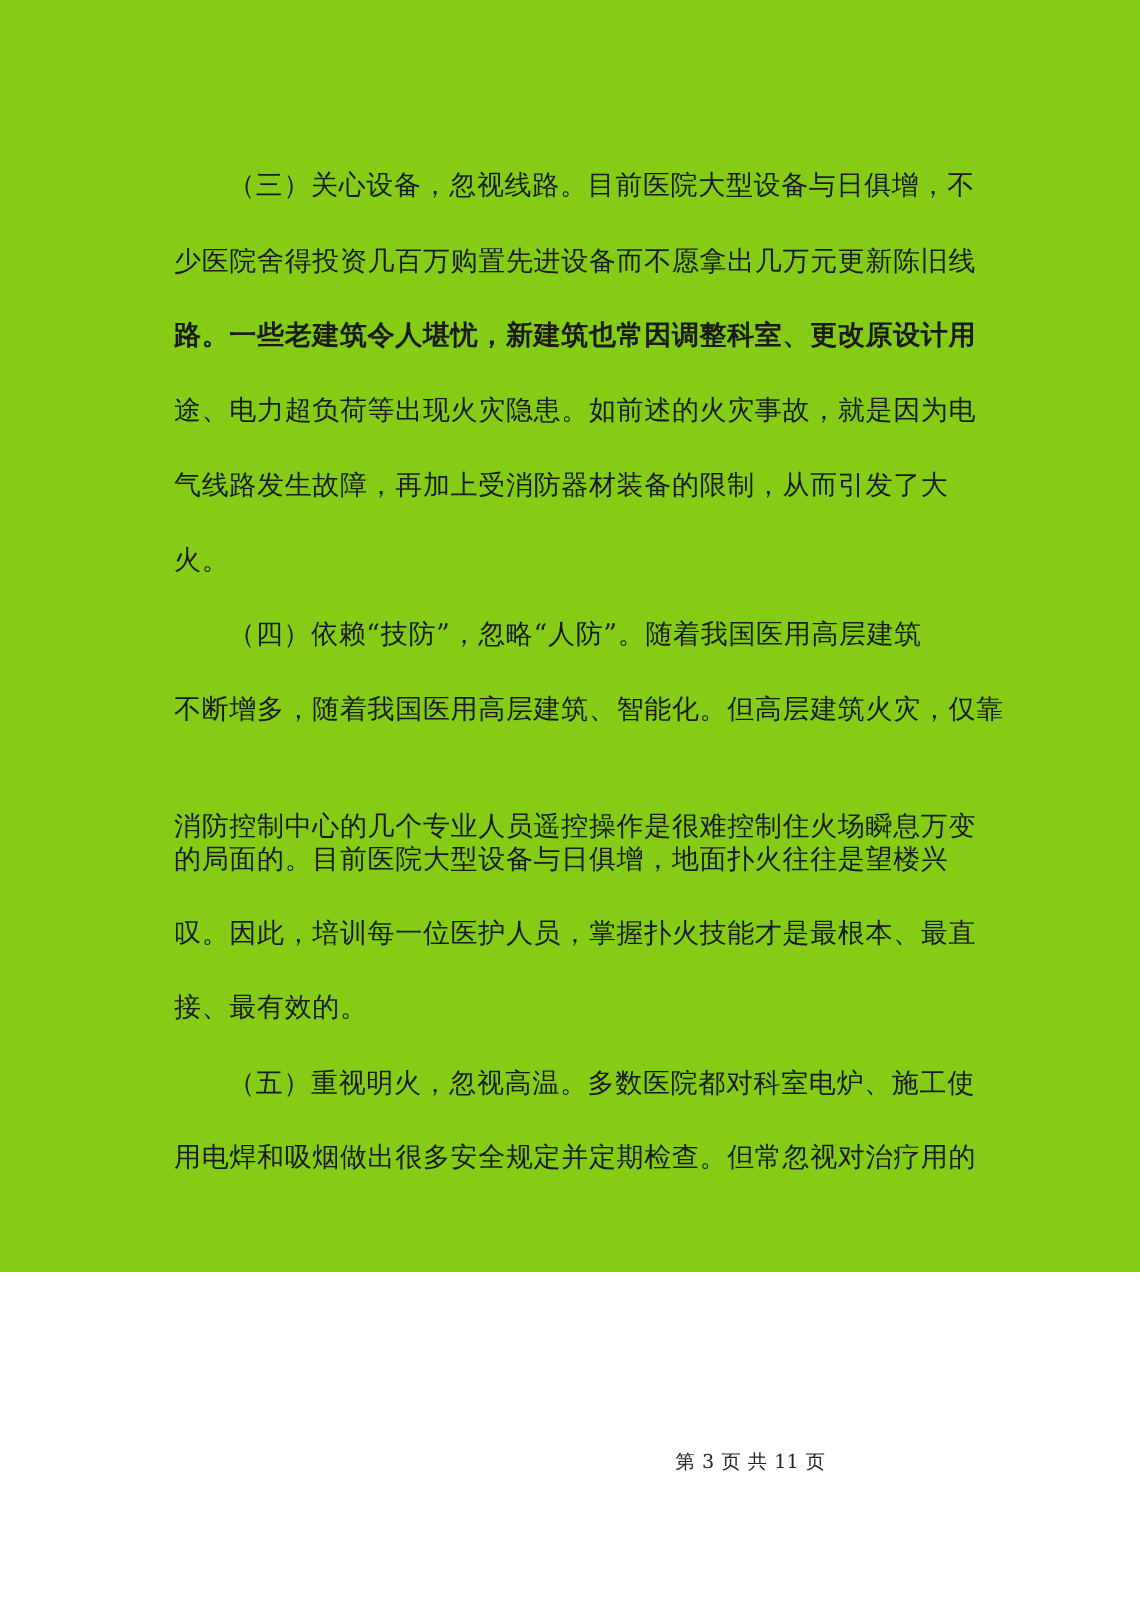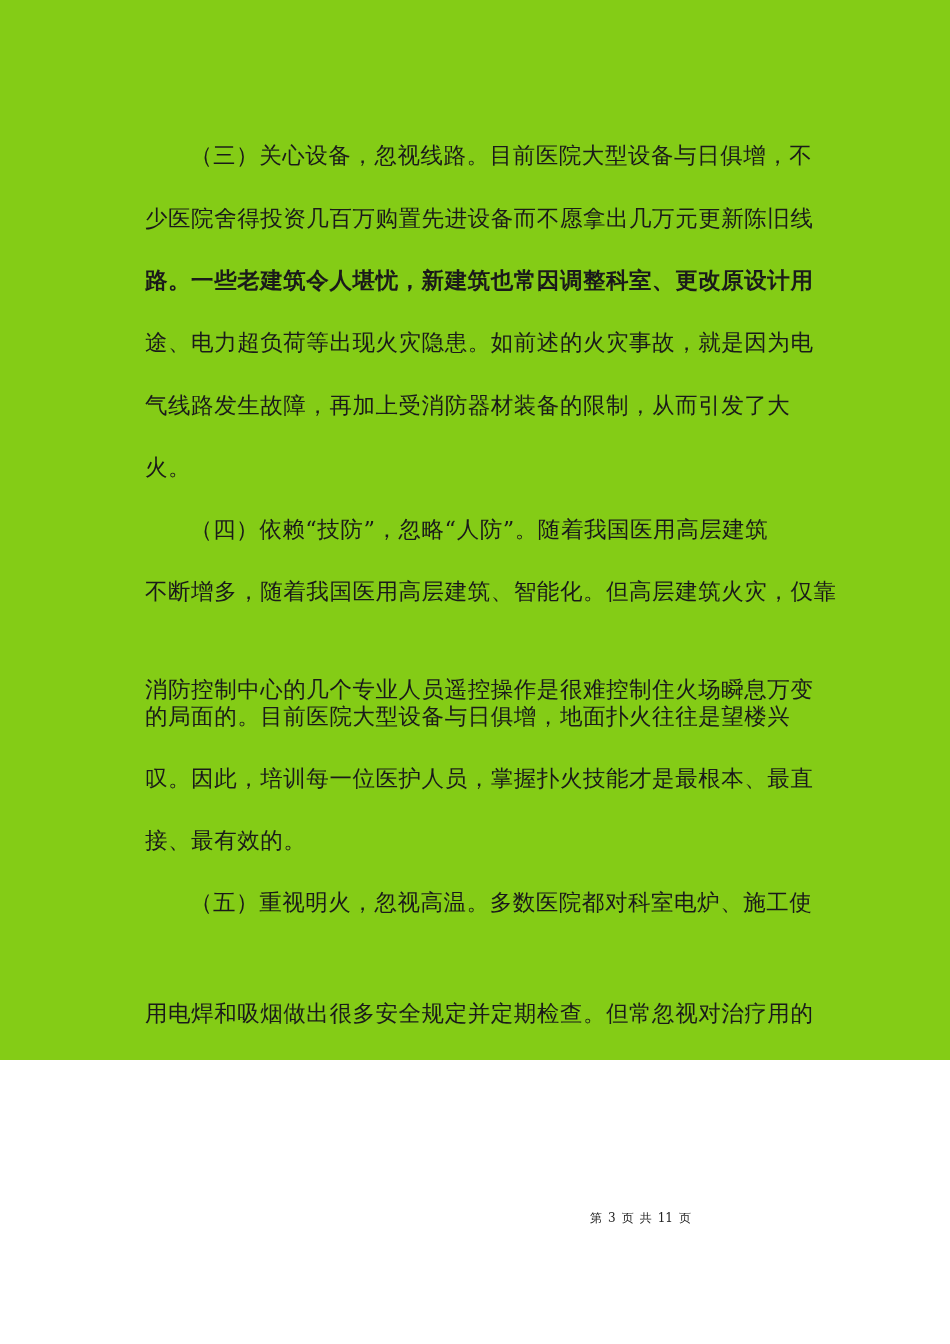--- a/index.html
+++ b/index.html
@@ -31,23 +31,23 @@
       line-height: 30px;
       white-space: nowrap;
       letter-spacing: 0.55px;
     }
     .line.indent {
       left: 190px;
       width: 615px;
     }
     .footer {
       position: absolute;
-      left: 590px;
+      left: 563px;
       top: 1207px;
-      font-size: 12px;
+      font-size: 16px;
       line-height: 22px;
       color: #222;
       white-space: nowrap;
       word-spacing: 3px;
     }
     .footer span { margin-right: 6px; }
   </style>
 </head>
 <body>
 
@@ -65,21 +65,21 @@
   <div>
     <div class="line indent" style="top:514px;">（四）依赖“技防”，忽略“人防”。随着我国医用高层建筑</div>
     <div class="line" style="top:576px;">不断增多，随着我国医用高层建筑、智能化。但高层建筑火灾，仅靠</div>
     <div class="line" style="top:674px;">消防控制中心的几个专业人员遥控操作是很难控制住火场瞬息万变</div>
     <div class="line" style="top:701px;">的局面的。目前医院大型设备与日俱增，地面扑火往往是望楼兴</div>
     <div class="line" style="top:763px;">叹。因此，培训每一位医护人员，掌握扑火技能才是最根本、最直</div>
     <div class="line" style="top:825px;">接、最有效的。</div>
   </div>
 
   <div>
-    <div class="line indent" style="top:888px;font-family:Liberation Serif, serif;">（五）重视明火，忽视高温。多数医院都对科室电炉、施工使</div>
-    <div class="line" style="top:998px;">用电焊和吸烟做出很多安全规定并定期检查。但常忽视对治疗用的</div>
+    <div class="line indent" style="top:888px;">（五）重视明火，忽视高温。多数医院都对科室电炉、施工使</div>
+    <div class="line" style="top:950px;">用电焊和吸烟做出很多安全规定并定期检查。但常忽视对治疗用的</div>
   </div>
 
   <div class="footer">
     <span>第</span><span>3</span><span>页</span><span>共</span><span>11</span><span>页</span>
   </div>
 
 </div>
 
 </body></html>

